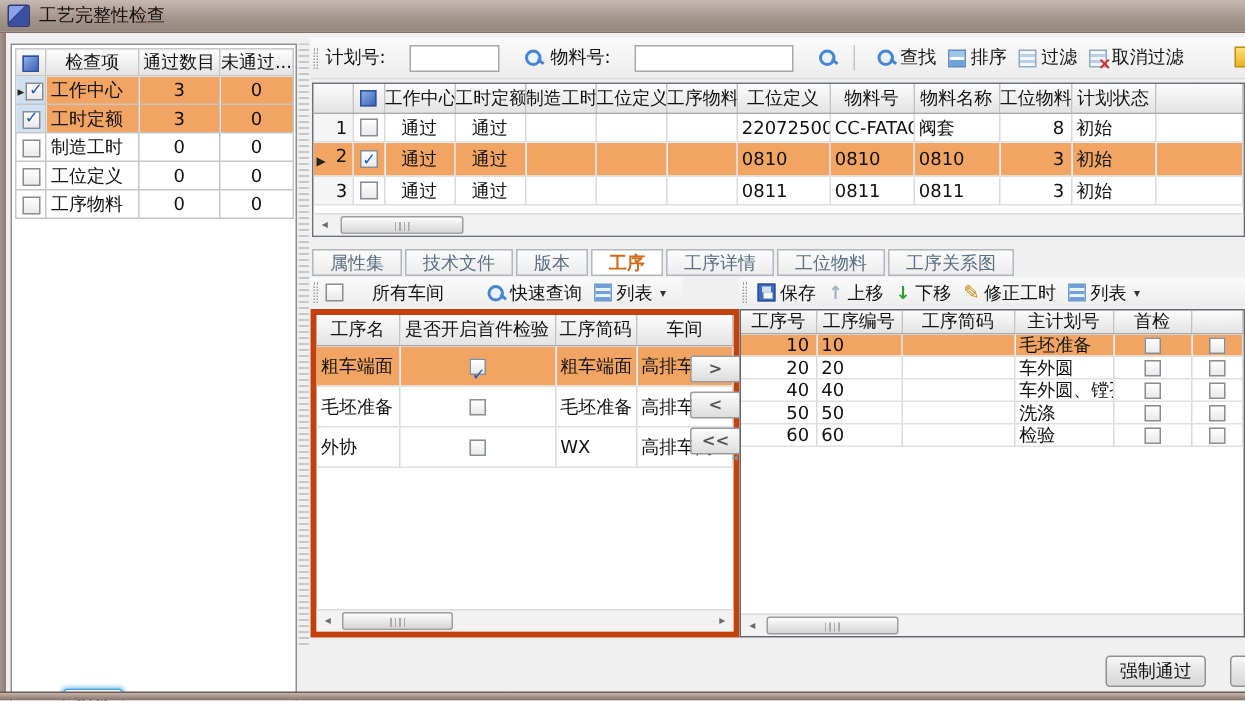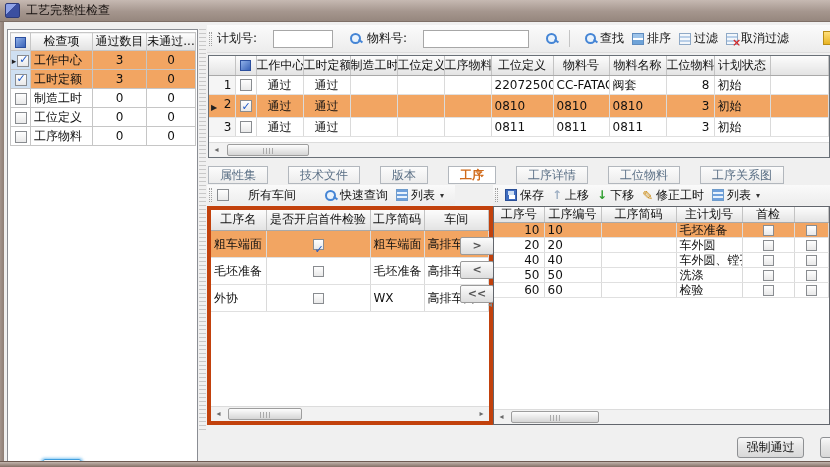--- a/index.html
+++ b/index.html
@@ -86,21 +86,21 @@
 
 
 .hscroll{position:absolute;left:0;right:0;bottom:0;height:15px;background:#f2f2f2;border-top:1px solid #dcdcdc}
 .sb-btn{position:absolute;top:0;width:15px;height:14px;color:#6a6a6a;font-size:8px;line-height:14px;text-align:center}
 .sb-btn.l{left:0}.sb-btn.r{right:0}
 .sb-thumb{position:absolute;top:1px;height:12px;background:linear-gradient(#fdfdfd,#d5d5d5);border:1px solid #9d9d9d;border-radius:2px}
 .sb-thumb::after{content:"";position:absolute;left:50%;top:3px;margin-left:-5px;width:10px;height:6px;background:repeating-linear-gradient(90deg,#aaa 0 1px,transparent 1px 3px)}
 
 
 .tab-strip{position:absolute;left:208px;top:166px;width:622px;height:18px;white-space:nowrap;overflow:hidden}
-.tab{display:inline-block;padding:0 11px;height:18px;line-height:17px;background:linear-gradient(#fcfcfc,#ececec);border:1px solid #b2b7bd;color:#5a6f85;margin-right:20px}
+.tab{display:inline-block;padding:0 11px;height:18px;line-height:17px;background:linear-gradient(#fcfcfc,#ececec);border:1px solid #b2b7bd;color:#5a6f85;margin-right:2px}
 .tab.active{background:#fff;color:#d06a1a;font-weight:bold}
 
 
 .subbar{position:absolute;height:20px;display:flex;align-items:center;background:linear-gradient(#fafafa,#ededed);overflow:hidden;white-space:nowrap}
 .avail-bar{left:207px;top:185px;width:248px}
 .proc-bar{left:493px;top:185px;width:337px}
 .gap32{margin-left:28px}
 
 
 .xfer{position:absolute;left:460px;width:34px;height:18px;background:linear-gradient(#fcfcfc,#ddd);border:1px solid #9a9a9a;border-radius:2px;color:#555;font-weight:bold;font-size:11px;text-align:center;line-height:16px}

